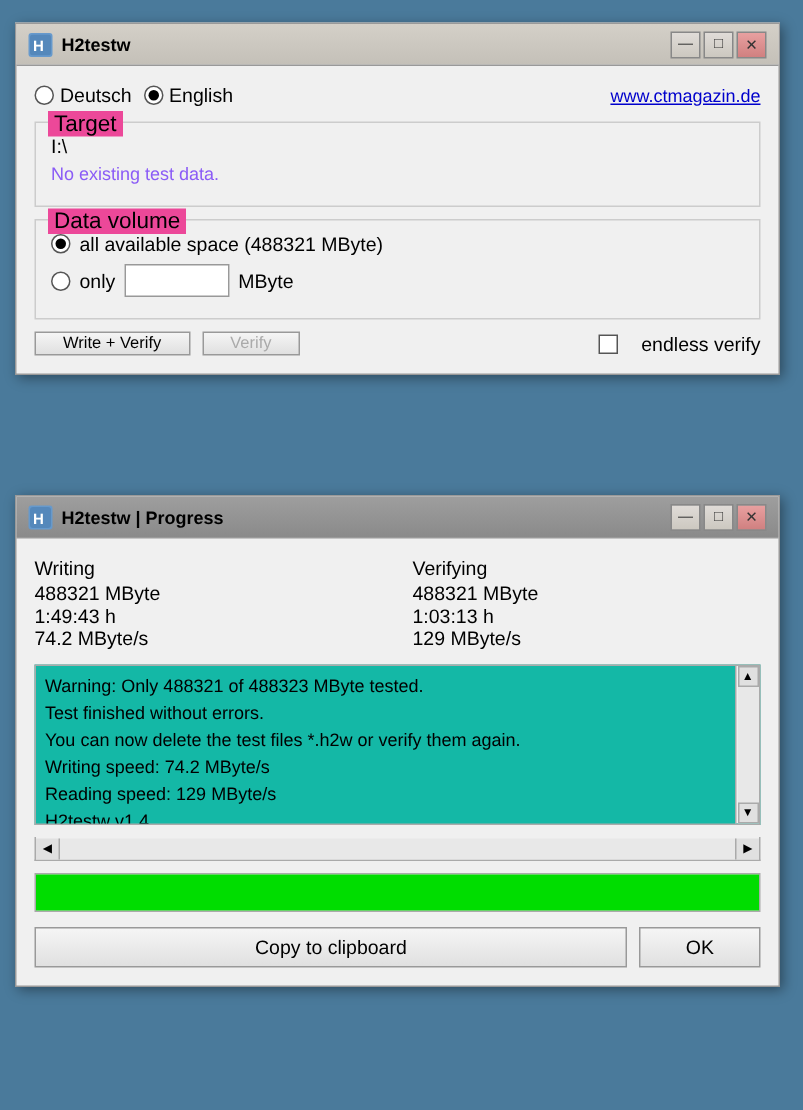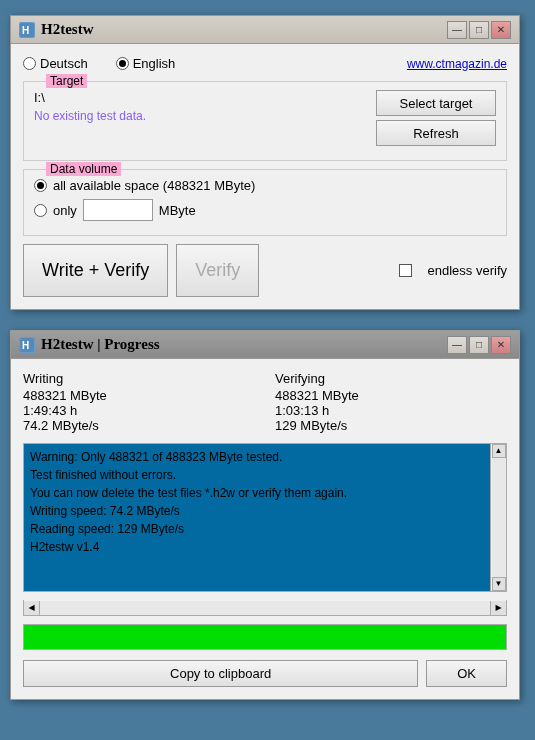--- a/index.html
+++ b/index.html
@@ -41,24 +41,23 @@
       display: flex;
       align-items: center;
       justify-content: center;
       font-size: 10px;
       font-weight: bold;
       color: white;
     }
 
     .title-bar-text {
       flex: 1;
-      font-size: 15px;
+      font-size: 12px;
       font-weight: bold;
       color: #000;
-      font-family: Liberation Serif, serif;
     }
 
     .title-bar-buttons {
       display: flex;
       gap: 2px;
     }
 
     .tb-btn {
       width: 20px;
       height: 18px;
@@ -83,21 +82,21 @@
     
     .top-window {
       top: 15px;
       left: 10px;
       width: 510px;
     }
 
     .radio-group {
       display: flex;
       align-items: center;
-      gap: 28px;
+      gap: 8px;
       margin-bottom: 10px;
     }
 
     .radio-option {
       display: flex;
       align-items: center;
       gap: 4px;
       cursor: pointer;
     }
 
@@ -188,25 +187,25 @@
     }
 
     .action-buttons {
       display: flex;
       gap: 8px;
       align-items: center;
       margin-top: 8px;
     }
 
     .action-btn {
-      padding: 15px 18px;
+      padding: 1px 18px;
       background: linear-gradient(to bottom, #f5f5f5, #e0e0e0);
       border: 1px solid #999;
       cursor: pointer;
-      font-size: 18px;
+      font-size: 11px;
     }
 
     .checkbox-label {
       display: flex;
       align-items: center;
       gap: 16px;
       margin-left: auto;
     }
 
     .checkbox-box {
@@ -243,22 +242,22 @@
       font-weight: normal;
       margin-bottom: 2px;
     }
 
     .stat-value {
       font-size: 13px;
     }
 
     .log-box {
       border: 1px solid #aaa;
-      background: #0369a1;
-      height: 149px;
+      background: #14b8a6;
+      height: 107px;
       padding: 4px 6px;
       font-size: 12px;
       line-height: 1.5;
       overflow: hidden;
       position: relative;
       margin-bottom: 8px;
     }
 
     .log-scrollbar {
       position: absolute;
@@ -347,24 +346,24 @@
     .group-box {
       border: 1px solid #ccc;
       padding: 8px 10px;
       margin-bottom: 8px;
       position: relative;
     }
 
     .group-box-label {
       position: absolute;
       top: -8px;
-      left: 22px;
-      background: #f9a8d4;
+      left: 8px;
+      background: #ec4899;
       padding: 0 4px;
-      font-size: 12px;
+      font-size: 15px;
     }
   </style>
 </head>
 <body>
 
 <div class="window top-window">
   <div class="title-bar">
     <div class="title-bar-icon">
       <svg width="14" height="14" viewBox="0 0 14 14">
         <rect width="14" height="14" fill="#5588bb" rx="2"></rect>
@@ -391,24 +390,20 @@
       </div>
       <span class="website-text">www.ctmagazin.de</span>
     </div>
 
     <div class="group-box">
       <span class="group-box-label">Target</span>
       <div class="target-row">
         <div class="target-info">
           <div class="target-path">I:\</div>
           <div class="status-text">No existing test data.</div>
-        </div>
-        <div class="target-buttons">
-          <button class="win-button">Select target</button>
-          <button class="win-button">Refresh</button>
         </div>
       </div>
     </div>
 
     <div class="group-box">
       <span class="group-box-label">Data volume</span>
       <div class="volume-option">
         <div class="radio-circle selected"></div>
         <span>all available space (488321 MByte)</span>
       </div>

